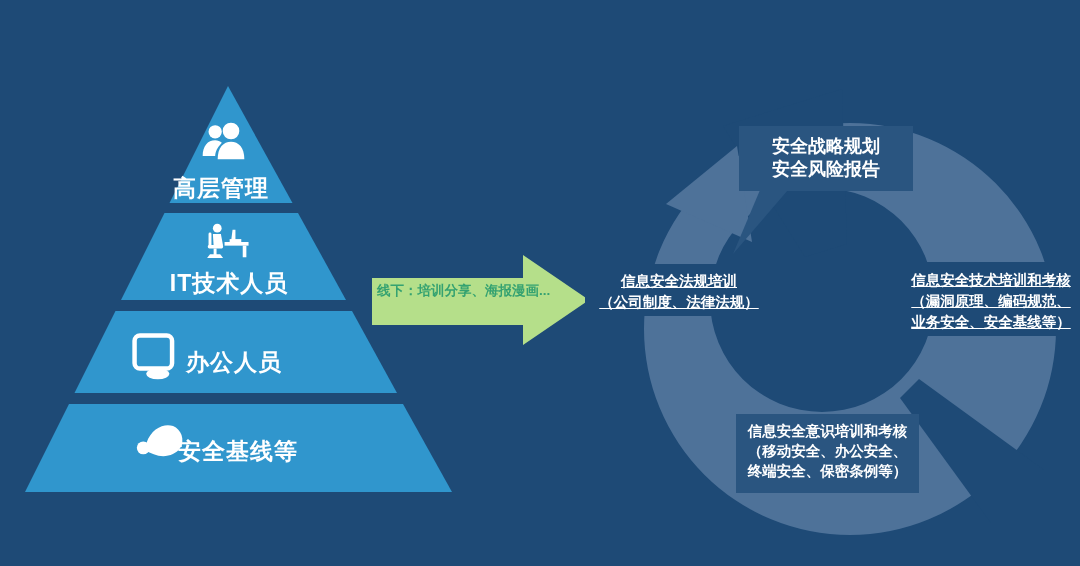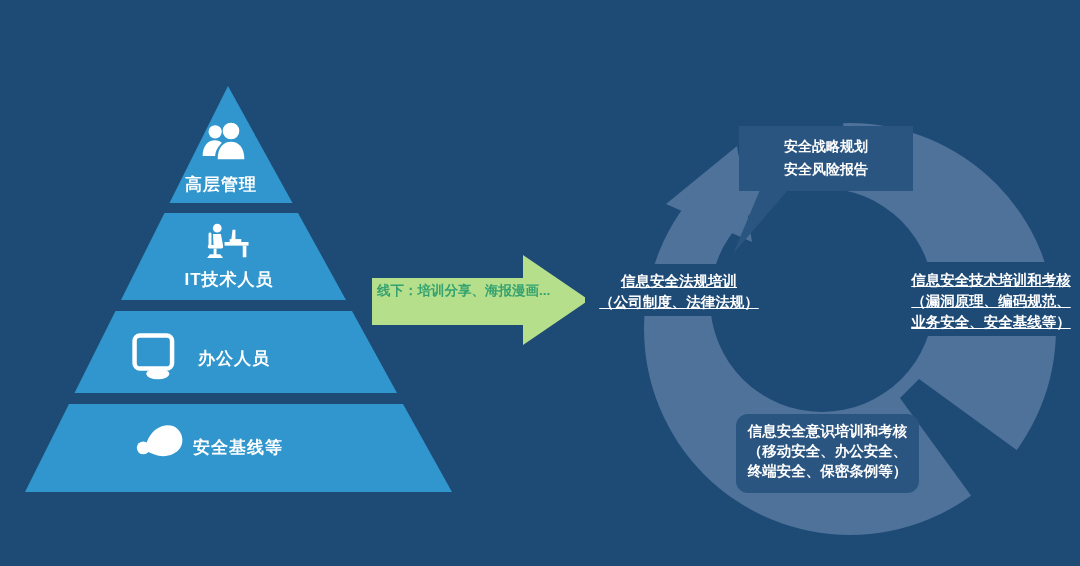--- a/index.html
+++ b/index.html
@@ -18,32 +18,32 @@
   .f-pyr{fill:var(--pyramid-blue,#3096cd);}
   .f-ring{fill:var(--ring-blue,#4e7299);}
   .f-bg{fill:var(--background,#1e4a76);}
   .f-box{fill:var(--box-blue,#2a5580);}
   .f-arrow{fill:var(--arrow-green,#b5df8a);}
   .txt{
     color:var(--text-white,#fff);
     text-align:center;
     white-space:nowrap;
   }
-  .pyr-label{font-size:17px;font-weight:600;letter-spacing:1px;}
+  .pyr-label{font-size:23px;font-weight:600;letter-spacing:1px;}
   .cyc-label{font-size:14.5px;font-weight:600;line-height:21px;text-decoration:underline;}
   .bubble{
     left:739px;top:126px;width:174px;height:65px;
     background:var(--box-blue,#2a5580);
-    font-size:14px;font-weight:600;line-height:23px;
+    font-size:18px;font-weight:600;line-height:23px;
     padding-top:9px;box-sizing:border-box;
   }
   .bottom-box{
     left:736px;top:414px;width:183px;height:79px;
     background:var(--box-blue,#2a5580);
-    border-radius:12px;
+    border-radius:0;
     font-size:14.5px;font-weight:600;line-height:20px;
     padding-top:7px;box-sizing:border-box;
   }
   .arrow-text{
     left:377px;top:281px;width:210px;
     color:var(--arrow-text-green,#35a271);
     font-size:13.5px;font-weight:700;line-height:20px;
     text-align:left;white-space:nowrap;
   }
   .icon-box svg{width:100%;height:100%;display:block;}

